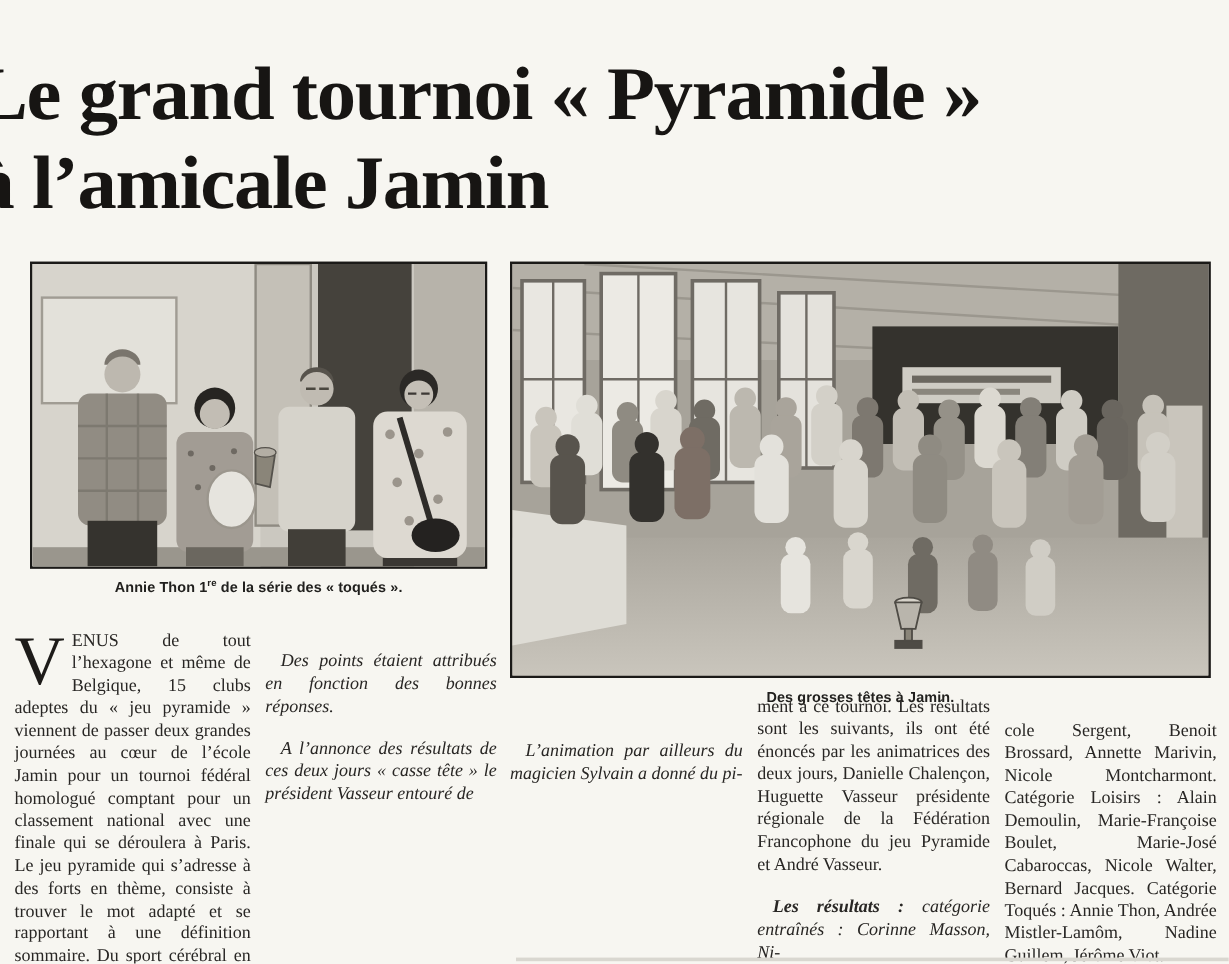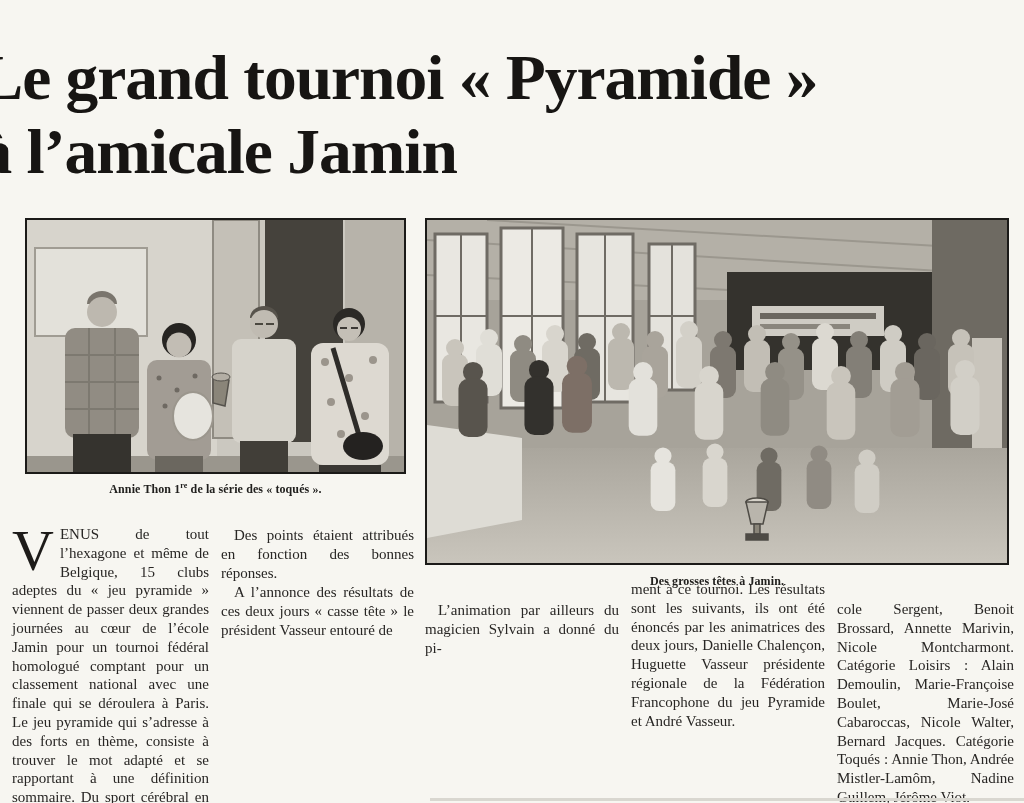--- a/index.html
+++ b/index.html
@@ -20,33 +20,33 @@
   .headline .l2{font-size:63px;line-height:72px;margin-top:2px;transform:scaleX(1.04);transform-origin:center;}
   
   .photo{
     position:absolute;border:2px solid #1b1a18;background:#cbc8c0;box-sizing:border-box;
   }
   .photo svg{display:block;width:100%;height:100%;}
   .photo-left{left:25px;top:218px;width:381px;height:256px;}
   .photo-right{left:425px;top:218px;width:584px;height:347px;}
   .caption{
     position:absolute;text-align:center;
-    font-family:Liberation Serif, serif;font-weight:700;
+    font-family:Liberation Sans, sans-serif;font-weight:700;
     font-size:12px;color:#21201e;letter-spacing:.1px;
   }
   .caption sup{font-size:8px;}
   .cap-left{left:25px;top:481px;width:381px;}
   .cap-right{left:425px;top:574px;width:584px;}
   
   .col{
     position:absolute;text-align:justify;
     font-size:15px;line-height:18.8px;color:#282624;
   }
   .col p{margin:0;}
-  .col p.indent{text-indent:13px;margin-top:1px;}
+  .col p.indent{text-indent:13px;margin-top:17px;font-style:italic;}
   .col-1{left:12px;top:525px;width:197px;}
   .col-2{left:221px;top:525px;width:193px;}
   .col-3{left:425px;top:600px;width:194px;}
   .col-4{left:631px;top:580px;width:194px;}
   .col-5{left:837px;top:600px;width:177px;}
   .dropcap{
     float:left;font-size:58px;line-height:47px;padding:2px 6px 0 0;
     font-weight:400;color:#1d1b19;
   }
   .bold-lead{font-weight:700;}
@@ -219,20 +219,21 @@
     <p class="indent">Des points étaient attribués en fonction des bonnes réponses.</p>
     <p class="indent">A l’annonce des résultats de ces deux jours « casse tête » le président Vasseur entouré de</p>
   </div>
 
   <div class="col col-3">
     <p class="indent">L’animation par ailleurs du magicien Sylvain a donné du pi-</p>
   </div>
 
   <div class="col col-4">
     <p>ment à ce tournoi. Les résultats sont les suivants, ils ont été énoncés par les animatrices des deux jours, Danielle Chalençon, Huguette Vasseur présidente régionale de la Fédération Francophone du jeu Pyramide et André Vasseur.</p>
+    <p class="indent"><span class="bold-lead">Les résultats :</span><span> catégorie entraînés : Corinne Masson, Ni-</span></p>
   </div>
 
   <div class="col col-5">
     <p>cole Sergent, Benoit Brossard, Annette Marivin, Nicole Montcharmont. Catégorie Loisirs : Alain Demoulin, Marie-Françoise Boulet, Marie-José Cabaroccas, Nicole Walter, Bernard Jacques. Catégorie Toqués : Annie Thon, Andrée Mistler-Lamôm, Nadine Guillem, Jérôme Viot.</p>
   </div>
 
   <div class="scan-rule"></div>
 </div>
 
 </body></html>

